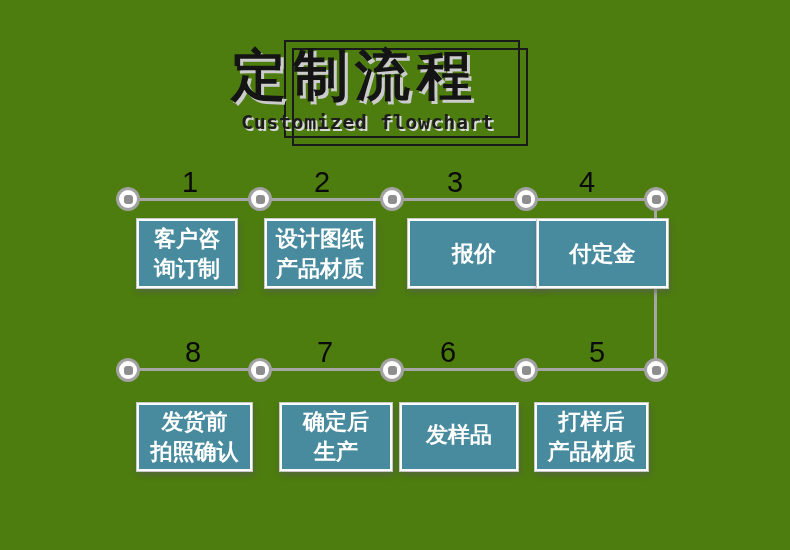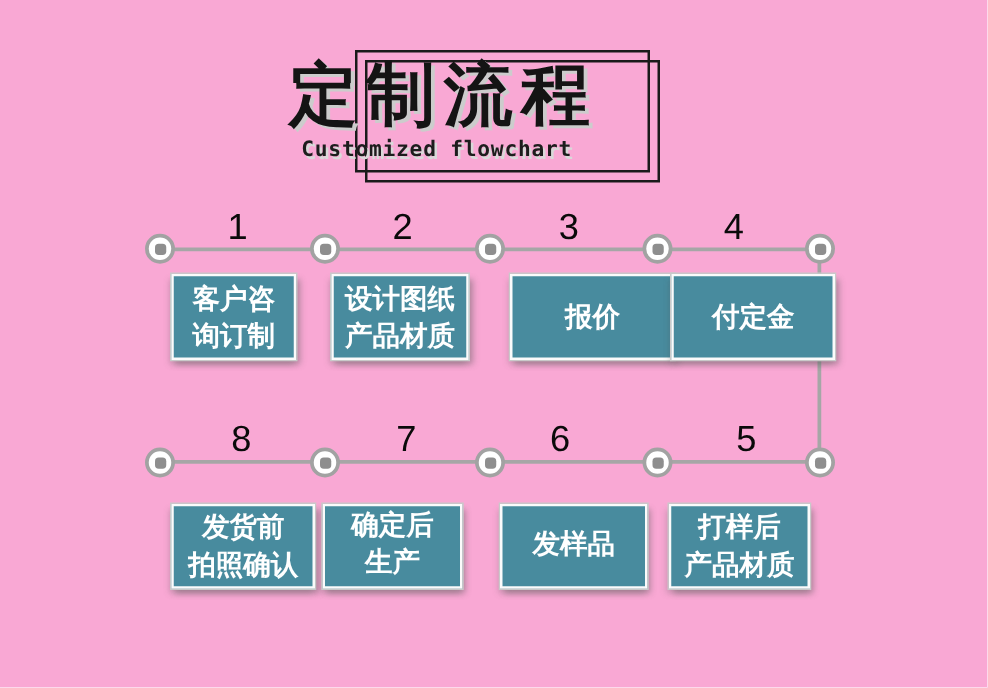--- a/index.html
+++ b/index.html
@@ -1,33 +1,33 @@
 <!DOCTYPE html>
 <html style="--box-fill: #488b9e; --line-gray: #a6a6a6;"><head>
 <meta charset="utf-8">
 <style>
   html,body{margin:0;padding:0;background:#ffffff;}
   .canvas{
-    position:relative;width:790px;height:550px;background:#f9a8d4;overflow:hidden;
+    position:relative;width:790px;height:550px;background:#4d7c0f;overflow:hidden;
     font-family:"Liberation Sans",sans-serif;
   }
 
   
   .frame{position:absolute;box-sizing:border-box;border:2px solid #1a1a1a;background:transparent;}
   .frame-a{left:284px;top:40px;width:236px;height:98px;}
   .frame-b{left:292px;top:48px;width:236px;height:98px;}
   .title-cn{
     position:absolute;left:231px;top:42px;margin:0;z-index:2;
     font-size:55px;font-weight:900;letter-spacing:7px;line-height:1.2;color:#141414;
     text-shadow:3px 3px 0 #cccccc;white-space:nowrap;
   }
   .title-en{
     position:absolute;left:241px;top:110px;z-index:2;
     font-family:"DejaVu Sans Mono","Liberation Mono",monospace;
-    font-size:17px;font-weight:bold;letter-spacing:0.6px;color:#1d1d1d;
+    font-size:20px;font-weight:bold;letter-spacing:0.6px;color:#1d1d1d;
     text-shadow:2px 2px 0 #d9d9d9;white-space:nowrap;
   }
 
   
   .hline{position:absolute;left:128px;width:529px;height:3px;background:var(--line-gray,#a6a6a6);}
   .hline1{top:198px;}
   .hline2{top:368px;}
   .vline{position:absolute;left:654px;top:199px;width:3px;height:171px;background:var(--line-gray,#a6a6a6);}
 
   .node{
@@ -58,21 +58,21 @@
     display:flex;align-items:center;justify-content:center;
     text-align:center;white-space:pre-line;
   }
   .boxr1{top:219px;height:69px;}
   .boxr2{top:403px;height:68px;}
   .b1{left:137px;width:100px;}
   .b2{left:265px;width:110px;}
   .b3{left:408px;width:132px;}
   .b4{left:537px;width:131px;}
   .b5{left:137px;width:115px;}
-  .b6{left:258px;width:112px;font-family:Liberation Mono, monospace;}
+  .b6{left:280px;width:112px;}
   .b7{left:400px;width:118px;font-family:Liberation Mono, monospace;}
   .b8{left:535px;width:113px;}
 </style>
 </head>
 <body>
 
 <div class="canvas">
 
   <header>
     <div class="frame frame-a"></div>

